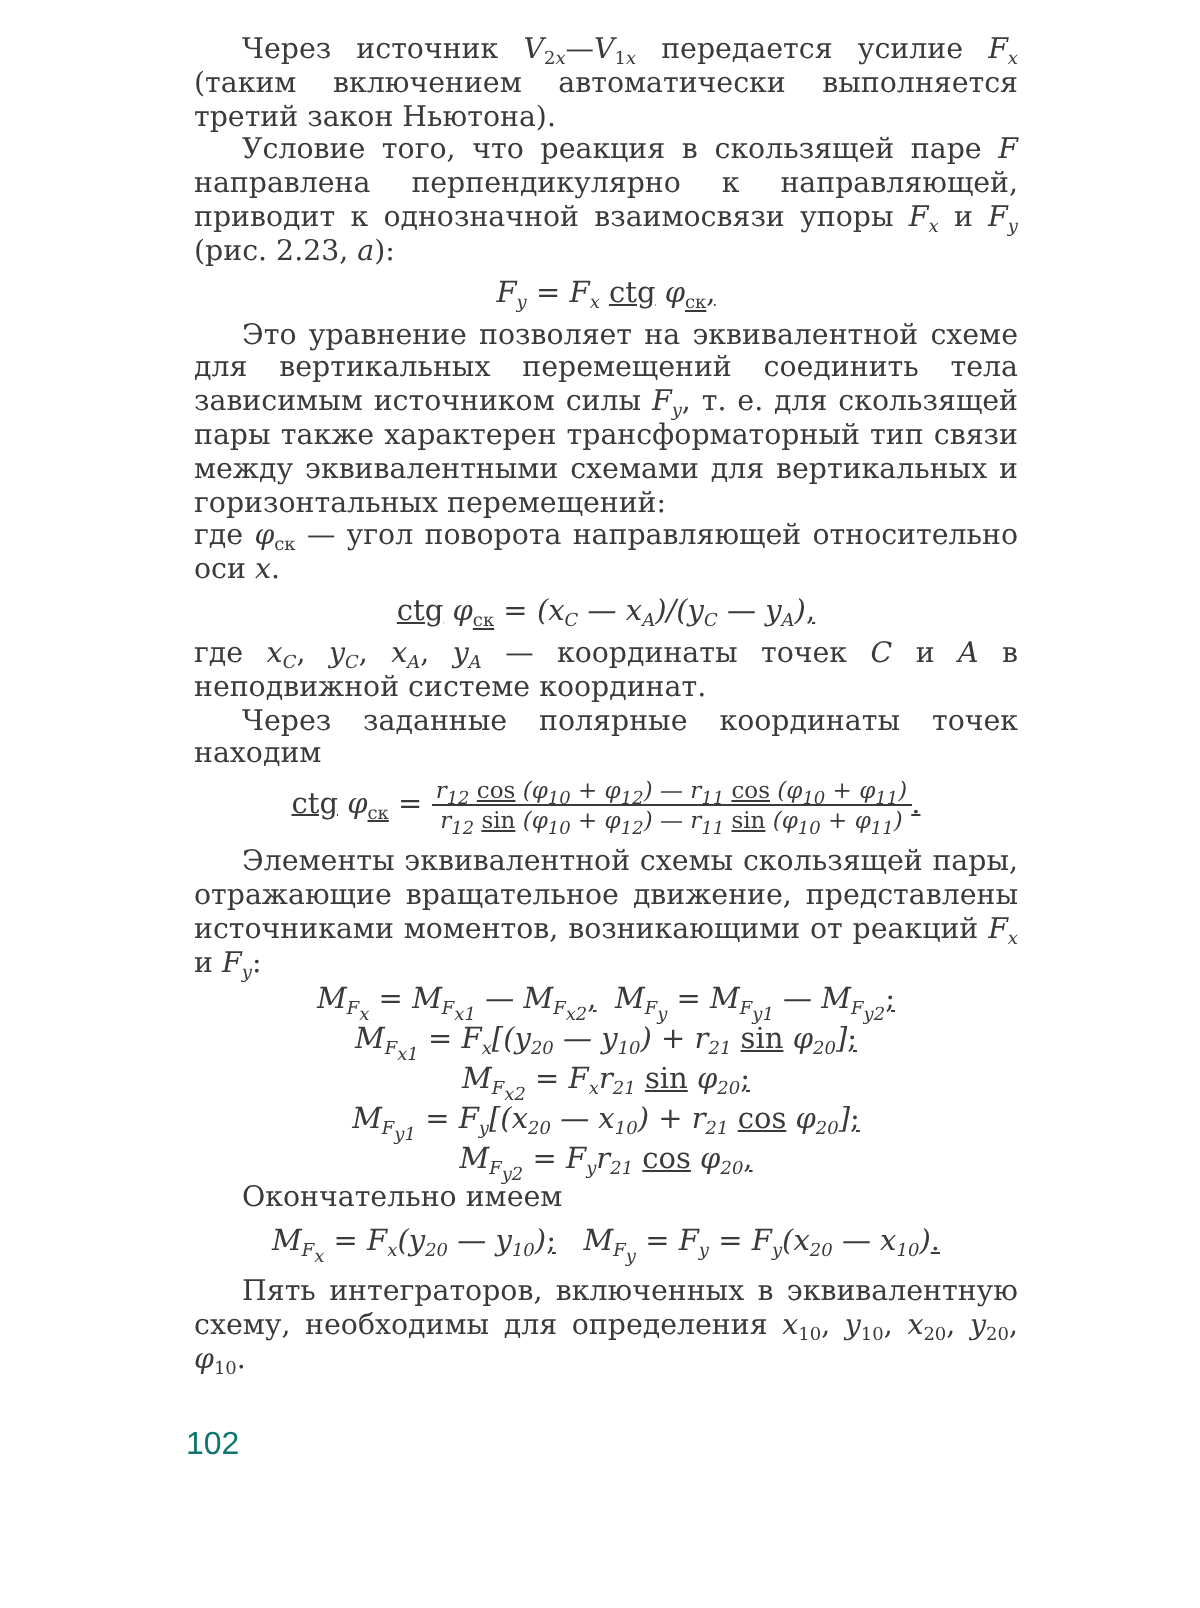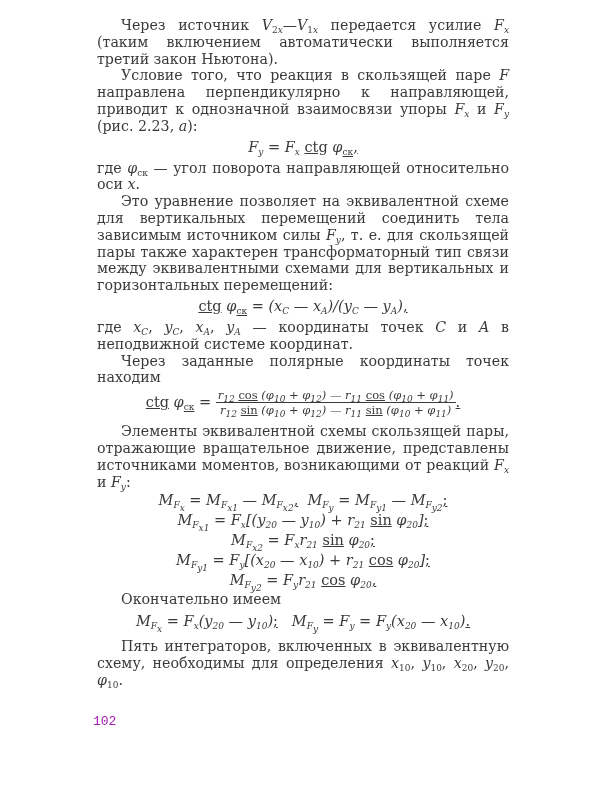--- a/index.html
+++ b/index.html
@@ -47,48 +47,48 @@
       line-height: 14px;
     }
     .frac .num { display: block; border-bottom: 1px solid #3a3a3a; padding: 0 2px; text-align: right; }
     .frac .den { display: block; padding: 0 2px; }
     .spaced { letter-spacing: 3.2px; }
     .mlist .eq { margin: 1px 0 2px 0; }
     .page-number {
       position: absolute;
       left: 93px;
       top: 714px;
-      font-size: 13px;
-      font-family: Liberation Mono, monospace;
-      color: #a21caf;
+      font-size: 16px;
+      font-family: Liberation Sans, sans-serif;
+      color: #0f766e;
     }
   </style>
 </head>
 <body>
 
 <div class="page">
 
   <p class="p indent">
     <span>Через источник </span><i>V</i><sub>2<i>x</i></sub>—<i>V</i><sub>1<i>x</i></sub><span> передается усилие </span><i>F<sub>x</sub></i><span> (таким включением автоматически выполняется третий закон Ньютона).</span>
   </p>
 
   <p class="p indent">
     <span>Условие того, что реакция в скользящей паре </span><i>F</i><span> направлена перпендикулярно к направляющей, приводит к однозначной взаимосвязи упоры </span><i>F<sub>x</sub></i><span> и </span><i>F<sub>y</sub></i><span> (рис. 2.23, </span><i>а</i><span>):</span>
   </p>
 
   <div class="eq">
     F<sub>y</sub> = F<sub>x</sub> <span class="up">ctg</span> φ<sub class="up">ск</sub><span class="up">,</span>
   </div>
 
+  <p class="p indent">
+    <span>Это уравнение позволяет на эквивалентной схеме для вертикальных перемещений соединить тела зависимым источником силы </span><i>F<sub>y</sub></i><span>, т. е. для скользящей пары также характерен трансформаторный тип связи между эквивалентными схемами для вертикальных и горизонтальных перемещений:</span>
+  </p>
+
   <p class="p">
     <span>где </span><i>φ</i><sub>ск</sub><span> — угол поворота направляющей относительно оси </span><i>x</i><span>.</span>
-  </p>
-
-  <p class="p indent">
-    <span>Это уравнение позволяет на эквивалентной схеме для вертикальных перемещений соединить тела зависимым источником силы </span><i>F<sub>y</sub></i><span>, т. е. для скользящей пары также характерен трансформаторный тип связи между эквивалентными схемами для вертикальных и горизонтальных перемещений:</span>
   </p>
 
   <div class="eq">
     <span class="up">ctg</span> φ<sub class="up">ск</sub> = (x<sub>C</sub> — x<sub>A</sub>)/(y<sub>C</sub> — y<sub>A</sub>)<span class="up">,</span>
   </div>
 
   <p class="p">
     <span>где </span><i>x<sub>C</sub></i>, <i>y<sub>C</sub></i>, <i>x<sub>A</sub></i>, <i>y<sub>A</sub></i><span> — координаты точек </span><i>C</i> <span>и</span> <i>A</i><span> в неподвижной системе координат.</span>
   </p>
 

